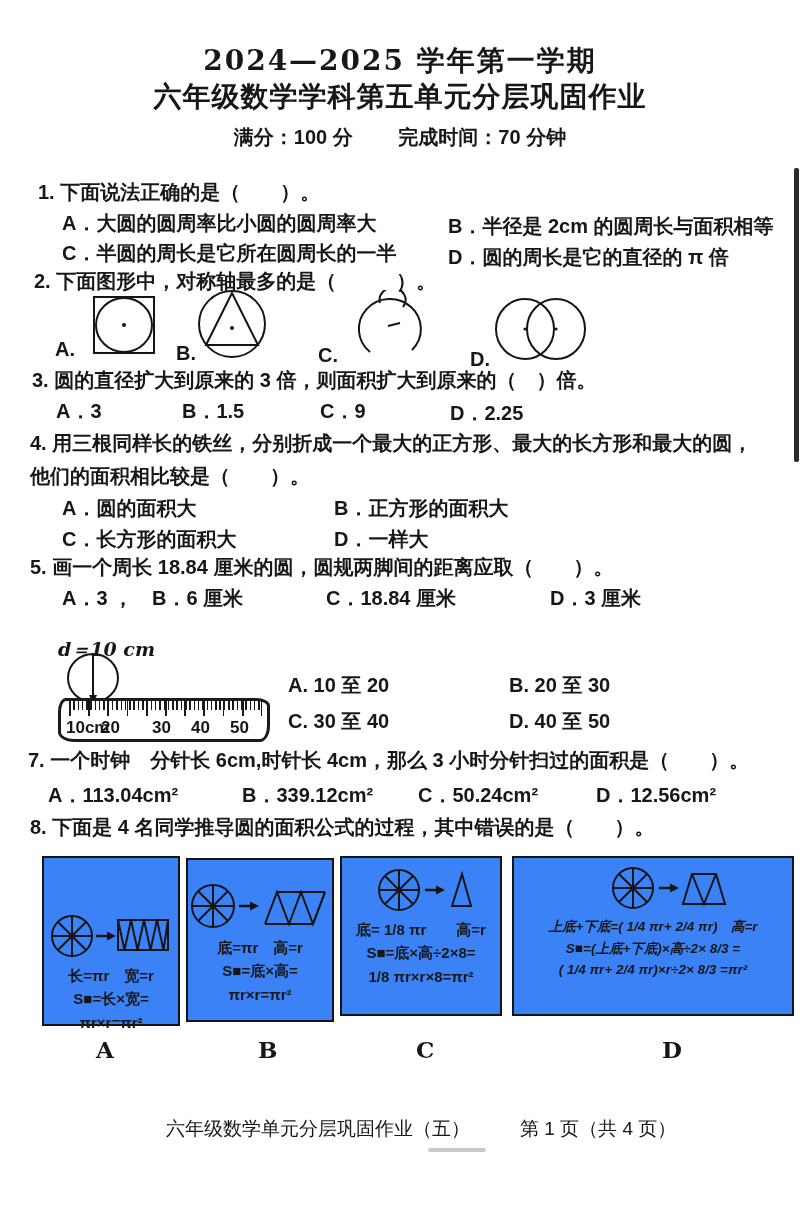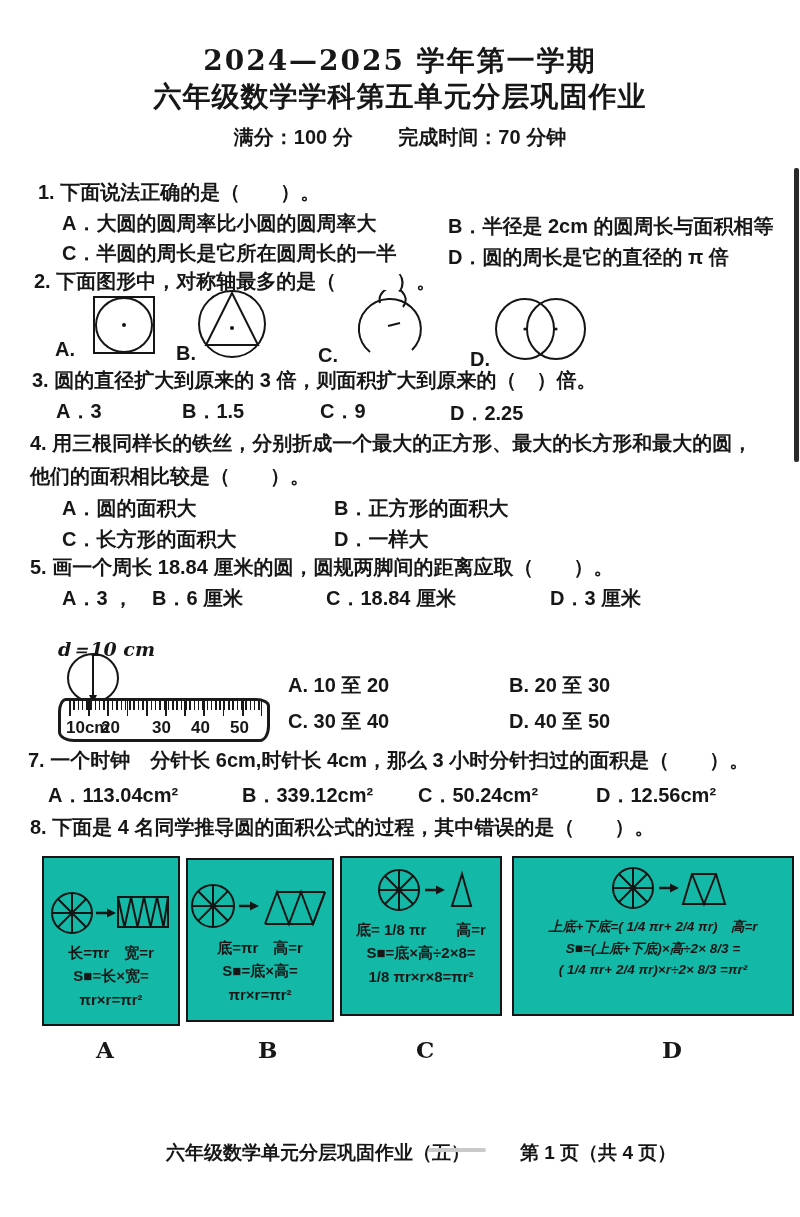--- a/index.html
+++ b/index.html
@@ -19,25 +19,25 @@
   svg.fig { stroke:#151515; fill:none; stroke-width:2; }
   svg.fig .fill { fill:#151515; stroke:none; }
   .dlabel { font-style:italic; font-weight:700; font-size:19px; font-family:"DejaVu Serif","Liberation Serif",serif; }
   .ruler { position:absolute; left:58px; top:698px; width:212px; height:44px;
            border:3px solid #1a1a1a; border-radius:8px 14px 10px 16px / 14px 8px 16px 10px; background:#fff; }
   .ticks-minor { position:absolute; top:0; left:8px; right:5px; height:9px;
            background:repeating-linear-gradient(to right,#1a1a1a 0 1.4px,transparent 1.4px 4.3px); }
   .ticks-major { position:absolute; top:0; left:8px; right:5px; height:15px;
            background:repeating-linear-gradient(to right,#1a1a1a 0 1.8px,transparent 1.8px 19.2px); }
   .rnum { position:absolute; top:17px; font-weight:700; font-size:17px; }
-  .fbox { position:absolute; border:2.5px solid #141414; text-align:center; background:#14b8a6; }
+  .fbox { position:absolute; border:2.5px solid #141414; text-align:center; background:#3b82f6; }
   .fline { font-weight:700; font-size:15px; line-height:1.55; }
   .fline-sm { font-weight:700; font-size:13.5px; line-height:1.6;font-style:italic; }
   .boxlabel { font-weight:700; font-size:23px; font-family:"DejaVu Serif","Liberation Serif",serif; }
-  .footer { font-weight:700; font-size:19px;margin-top:24px; }
+  .footer { font-weight:400; font-size:19px; }
   .edge-artifact { position:absolute; right:1px; top:168px; width:5px; height:294px; background:#2a2a2a; border-radius:2px; }
   .smudge { position:absolute; left:428px; top:1148px; width:58px; height:4px; background:#c9c9c9; border-radius:2px; }
 </style>
 </head>
 <body>
 
 <div class="page">
 
   <div class="b center title1" style="top:44px">2024—2025 学年第一学期</div>
   <div class="b center title2" style="top:80px">六年级数学学科第五单元分层巩固作业</div>
@@ -124,21 +124,21 @@
   <div class="b opt" style="left:509px;top:708px">D. 40 至 50</div>
 
   <div class="b stem" style="left:28px;top:747px">7. 一个时钟　分针长 6cm,时针长 4cm，那么 3 小时分针扫过的面积是（　　）。</div>
   <div class="b opt" style="left:48px;top:782px">A．113.04cm²</div>
   <div class="b opt" style="left:242px;top:782px">B．339.12cm²</div>
   <div class="b opt" style="left:418px;top:782px">C．50.24cm²</div>
   <div class="b opt" style="left:596px;top:782px">D．12.56cm²</div>
 
   <div class="b stem" style="left:30px;top:814px">8. 下面是 4 名同学推导圆的面积公式的过程，其中错误的是（　　）。</div>
 
-  <div class="fbox" style="left:42px;top:856px;width:138px;height:170px;padding-top:31px">
+  <div class="fbox" style="left:42px;top:856px;width:138px;height:170px;padding-top:54px">
     <svg class="fig" width="122" height="48" viewBox="0 0 122 48">
       <circle cx="22" cy="24" r="20"></circle>
       <line x1="2" y1="24" x2="42" y2="24"></line>
         <line x1="22" y1="4" x2="22" y2="44"></line>
       <line x1="8" y1="10" x2="36" y2="38"></line>
         <line x1="36" y1="10" x2="8" y2="38"></line>
       <line x1="46" y1="24" x2="58" y2="24" stroke-width="2.5"></line>
       <polygon class="fill" points="57,19.5 57,28.5 66,24"></polygon>
       <rect x="68" y="8" width="50" height="30"></rect>
       <path d="M68,8 L74.5,38 L81,8 L87.5,38 L94,8 L100.5,38 L107,8 L113.5,38 L118,8"></path>

